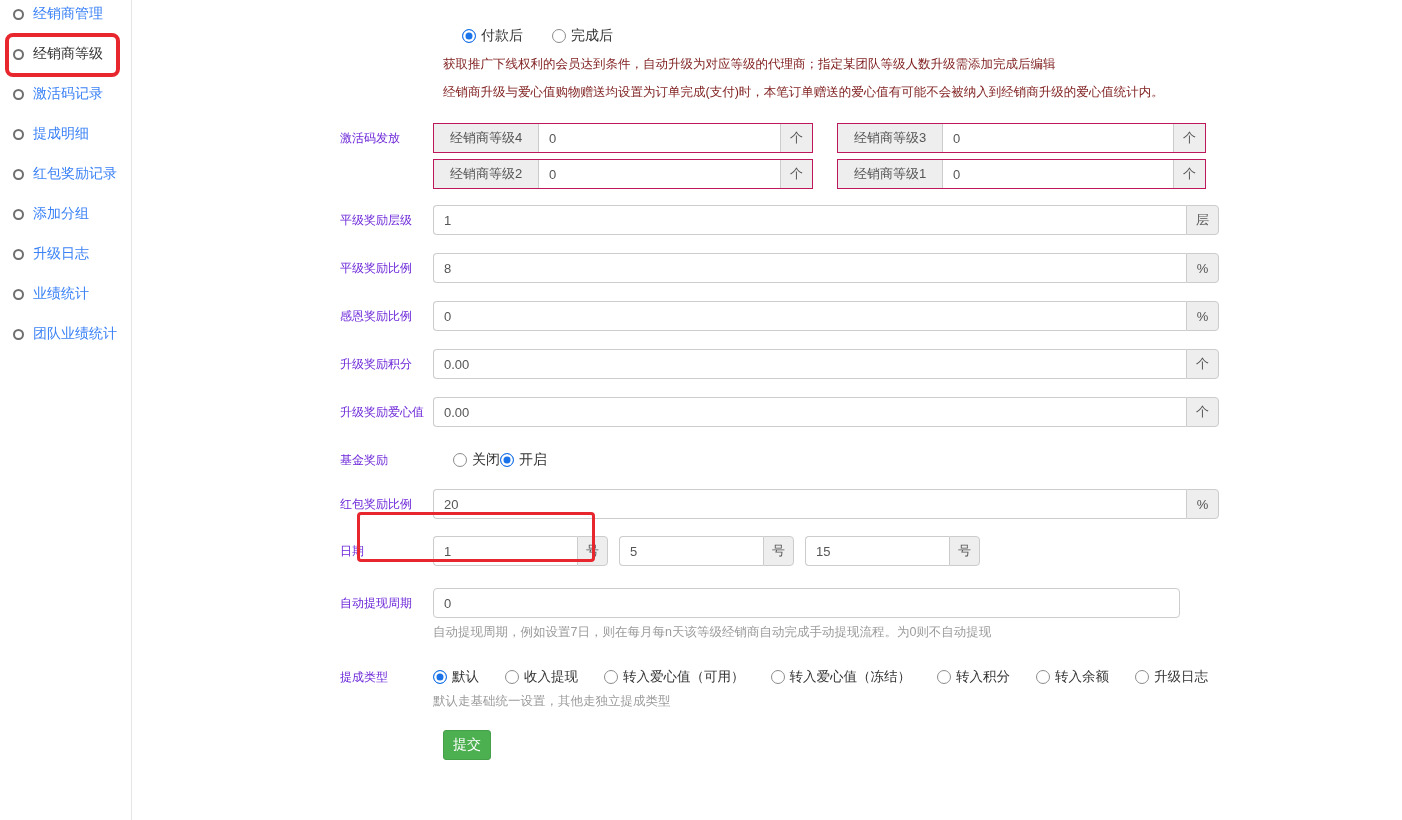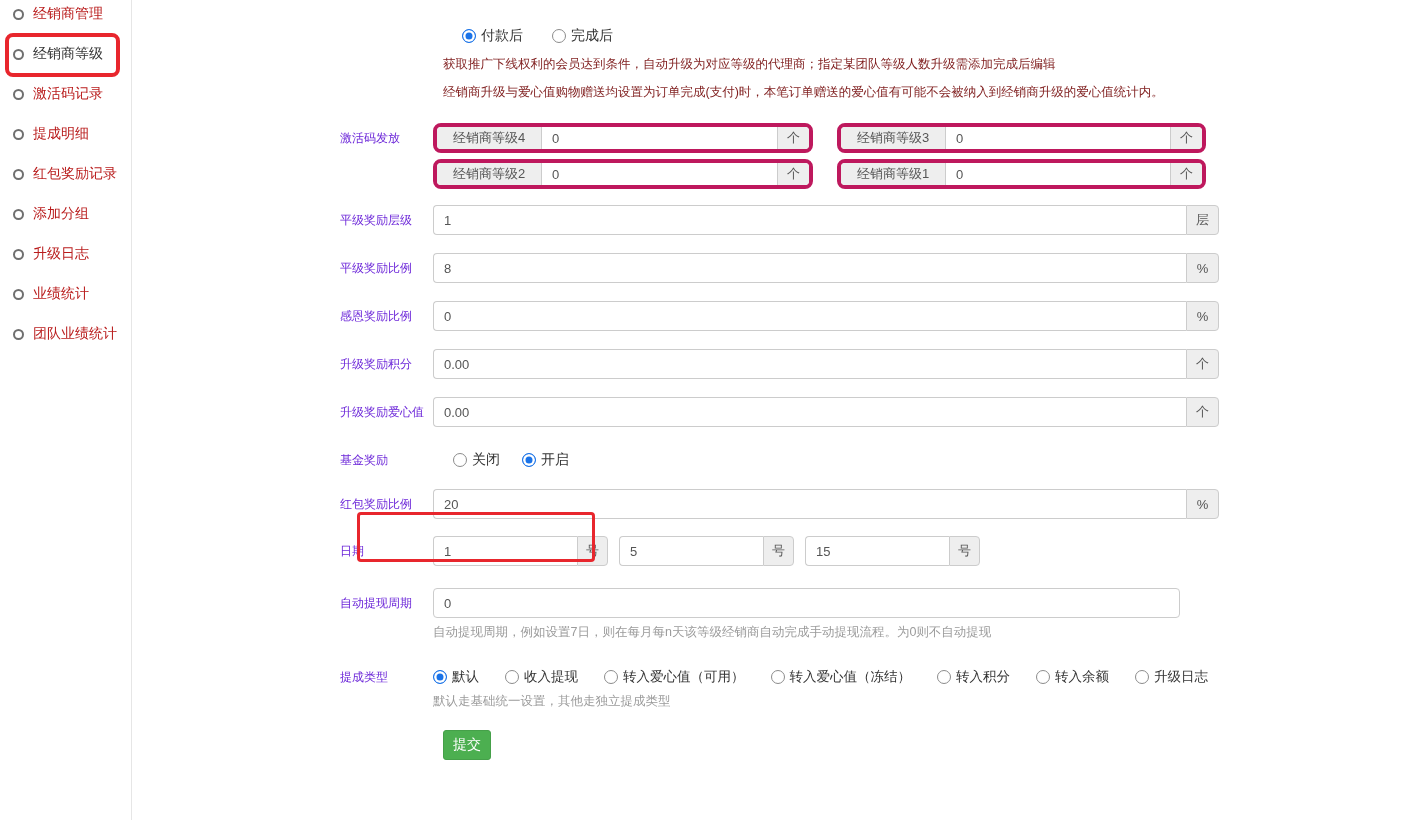--- a/index.html
+++ b/index.html
@@ -5,21 +5,21 @@
   * { margin:0; padding:0; box-sizing:border-box; }
   html,body { background:#fff; }
   body { font-family:"Liberation Sans", sans-serif; color:#333; }
   .page { position:relative; width:1402px; height:820px; overflow:hidden; background:#fff; }
 
   
   .sidebar { position:absolute; left:0; top:0; width:132px; height:820px; border-right:1px solid #e6e6e6; background:#fff; }
   .side-item { display:flex; align-items:center; height:20px; margin-top:20px; padding-left:13px; cursor:pointer; }
   .side-item:first-child { margin-top:4px; }
   .side-circle { width:11px; height:11px; border:2px solid #6f6f6f; border-radius:50%; background:#fff; flex:0 0 auto; }
-  .side-label { margin-left:9px; font-size:14px; color:#b91c1c; white-space:nowrap; }
+  .side-label { margin-left:9px; font-size:14px; color:#3b82f6; white-space:nowrap; }
   .side-label.active { color:#333; }
   .side-hl-box { position:absolute; left:5px; top:33px; width:115px; height:44px; border:4px solid #e8262d; border-radius:8px; pointer-events:none; }
 
   
   .main { position:absolute; left:340px; top:0; width:1000px; }
   .row { display:flex; }
   .row-label { width:93px; padding-right:10px; text-align:left; font-size:12px; color:#6d28d9; line-height:30px; white-space:nowrap; flex:0 0 auto; }
   .row-field { width:786px; }
 
   
@@ -32,35 +32,35 @@
   .desc { margin-left:103px; font-size:12.5px; color:#7f1d1d; height:16px; line-height:16px; white-space:nowrap; }
   .desc1 { margin-top:10px; }
   .desc2 { margin-top:12px; }
 
   .btn-green { display:inline-flex; align-items:center; justify-content:center; background:#4caf50; color:#fff; border:1px solid #45a049; border-radius:3px; font-size:14px; cursor:pointer; }
   .btn-add { margin-left:103px; margin-top:42px; height:30px; padding:0 12px; }
   .btn-submit { margin-left:103px; margin-top:21px; height:30px; width:48px; }
 
   
   .act-grid { display:grid; grid-template-columns:380px 369px; column-gap:24px; row-gap:6px; }
-  .igroup { display:flex; height:30px; border:4px solid #be185d; border-radius:8px; overflow:hidden; background:#fff; }
+  .igroup { display:flex; height:30px; border:1px solid #be185d; border-radius:0; overflow:hidden; background:#fff; }
   .igroup .addon { background:#eee; color:#555; font-size:13px; display:flex; align-items:center; justify-content:center; flex:0 0 auto; }
   .igroup .addon.lab { width:105px; border-right:1px solid #ccc; }
   .igroup .addon.suf { width:32px; border-left:1px solid #ccc; }
   .igroup input { flex:1 1 auto; min-width:0; border:none; outline:none; padding:0 10px; font-size:13px; color:#555; font-family:"Liberation Sans", sans-serif; }
 
   
   .unit-row { display:flex; height:30px; }
   .unit-row input { flex:1 1 auto; min-width:0; height:30px; border:1px solid #ccc; border-right:none; border-radius:4px 0 0 4px; outline:none; padding:0 10px; font-size:13px; color:#555; font-family:"Liberation Sans", sans-serif; }
   .unit-row .suf { width:33px; height:30px; background:#eee; border:1px solid #ccc; border-radius:0 4px 4px 0; color:#555; font-size:13px; display:flex; align-items:center; justify-content:center; flex:0 0 auto; }
 
   .mt16 { margin-top:16px; } .mt18 { margin-top:18px; } .mt23 { margin-top:23px; }
 
   .fund-row { margin-top:18px; height:30px; align-items:center; }
-  .fund-field { display:flex; align-items:center; gap:22px; padding-left:20px; }
+  .fund-field { display:flex; align-items:center; padding-left:20px; }
   .fund-hl-box { position:absolute; left:357px; top:512px; width:238px; height:50px; border:3px solid #e8262d; border-radius:4px; pointer-events:none; }
 
   .date-field { display:flex; gap:11px; }
   .date-group { display:flex; height:30px; }
   .date-group input { width:144px; height:30px; border:1px solid #ccc; border-right:none; border-radius:4px 0 0 4px; outline:none; padding:0 10px; font-size:13px; color:#555; font-family:"Liberation Sans", sans-serif; }
   .date-group .suf { width:31px; height:30px; background:#eee; border:1px solid #ccc; border-radius:0 4px 4px 0; color:#555; font-size:13px; display:flex; align-items:center; justify-content:center; }
 
   .aw-row { margin-top:22px; }
   .aw-field input { width:747px; height:30px; border:1px solid #ccc; border-radius:4px; outline:none; padding:0 10px; font-size:13px; color:#555; font-family:"Liberation Sans", sans-serif; }
   .helper { margin-top:6px; font-size:12.5px; color:#9b9b9b; height:16px; line-height:16px; white-space:nowrap; }

